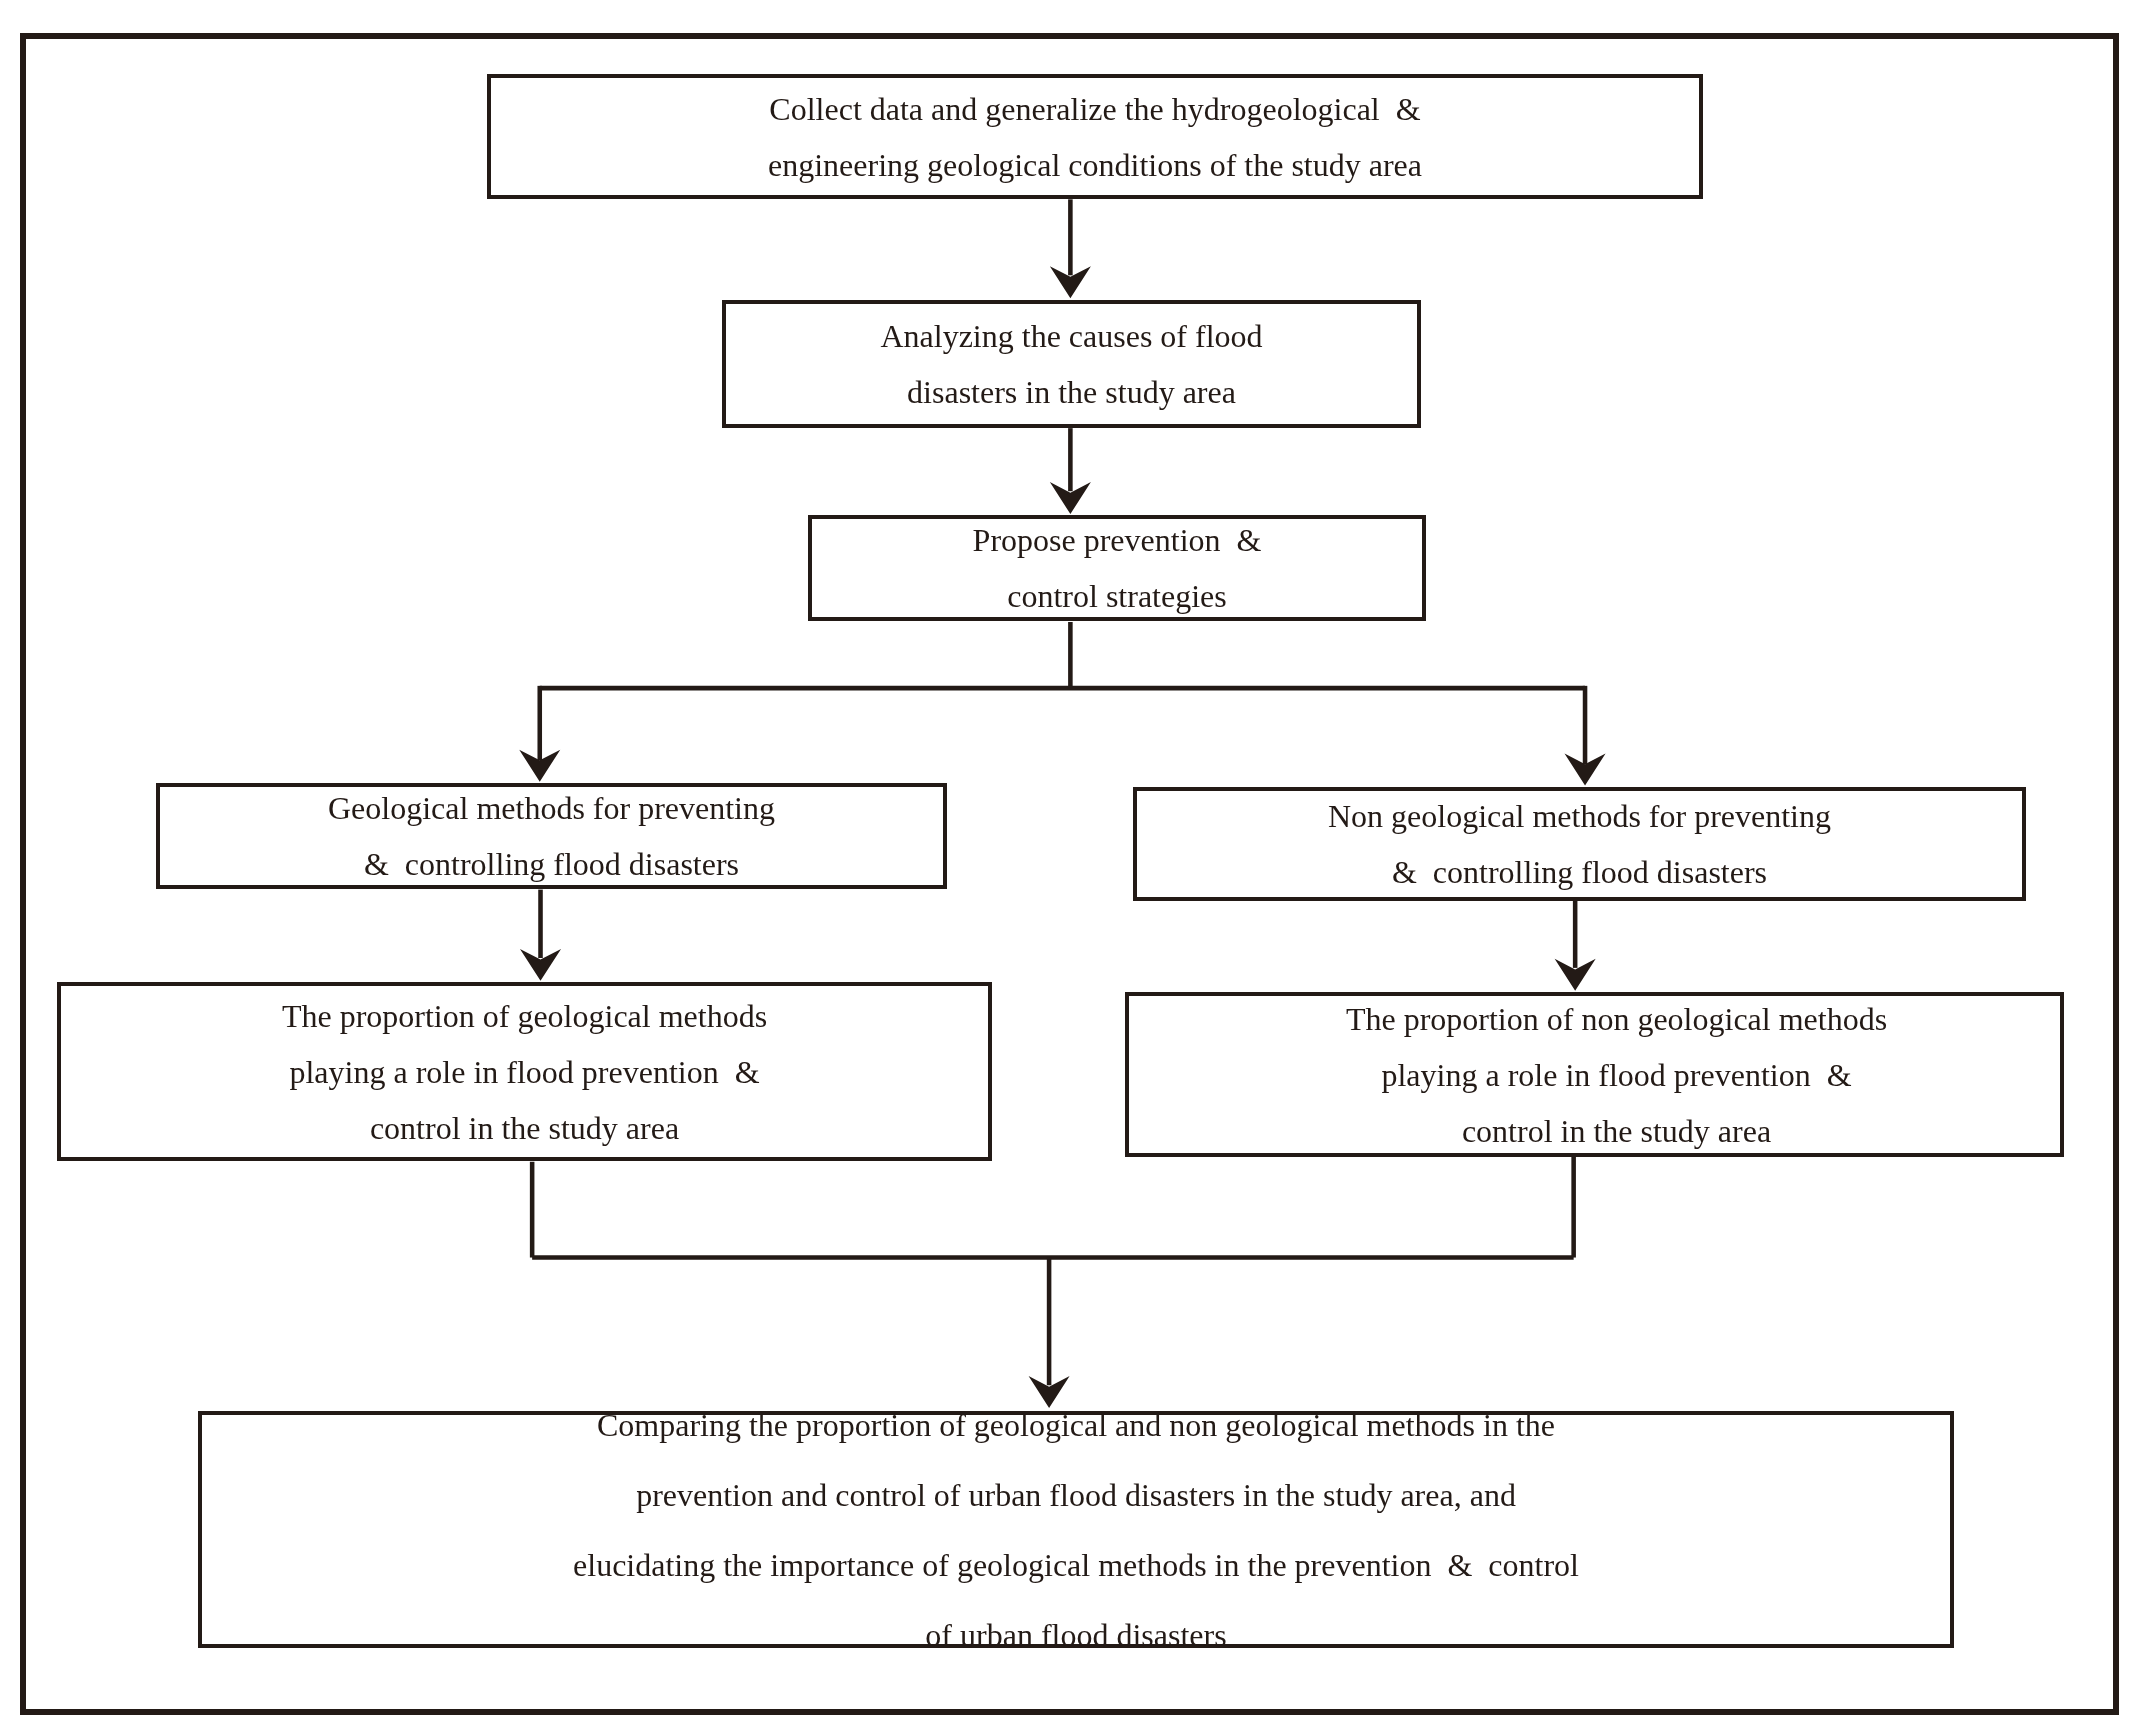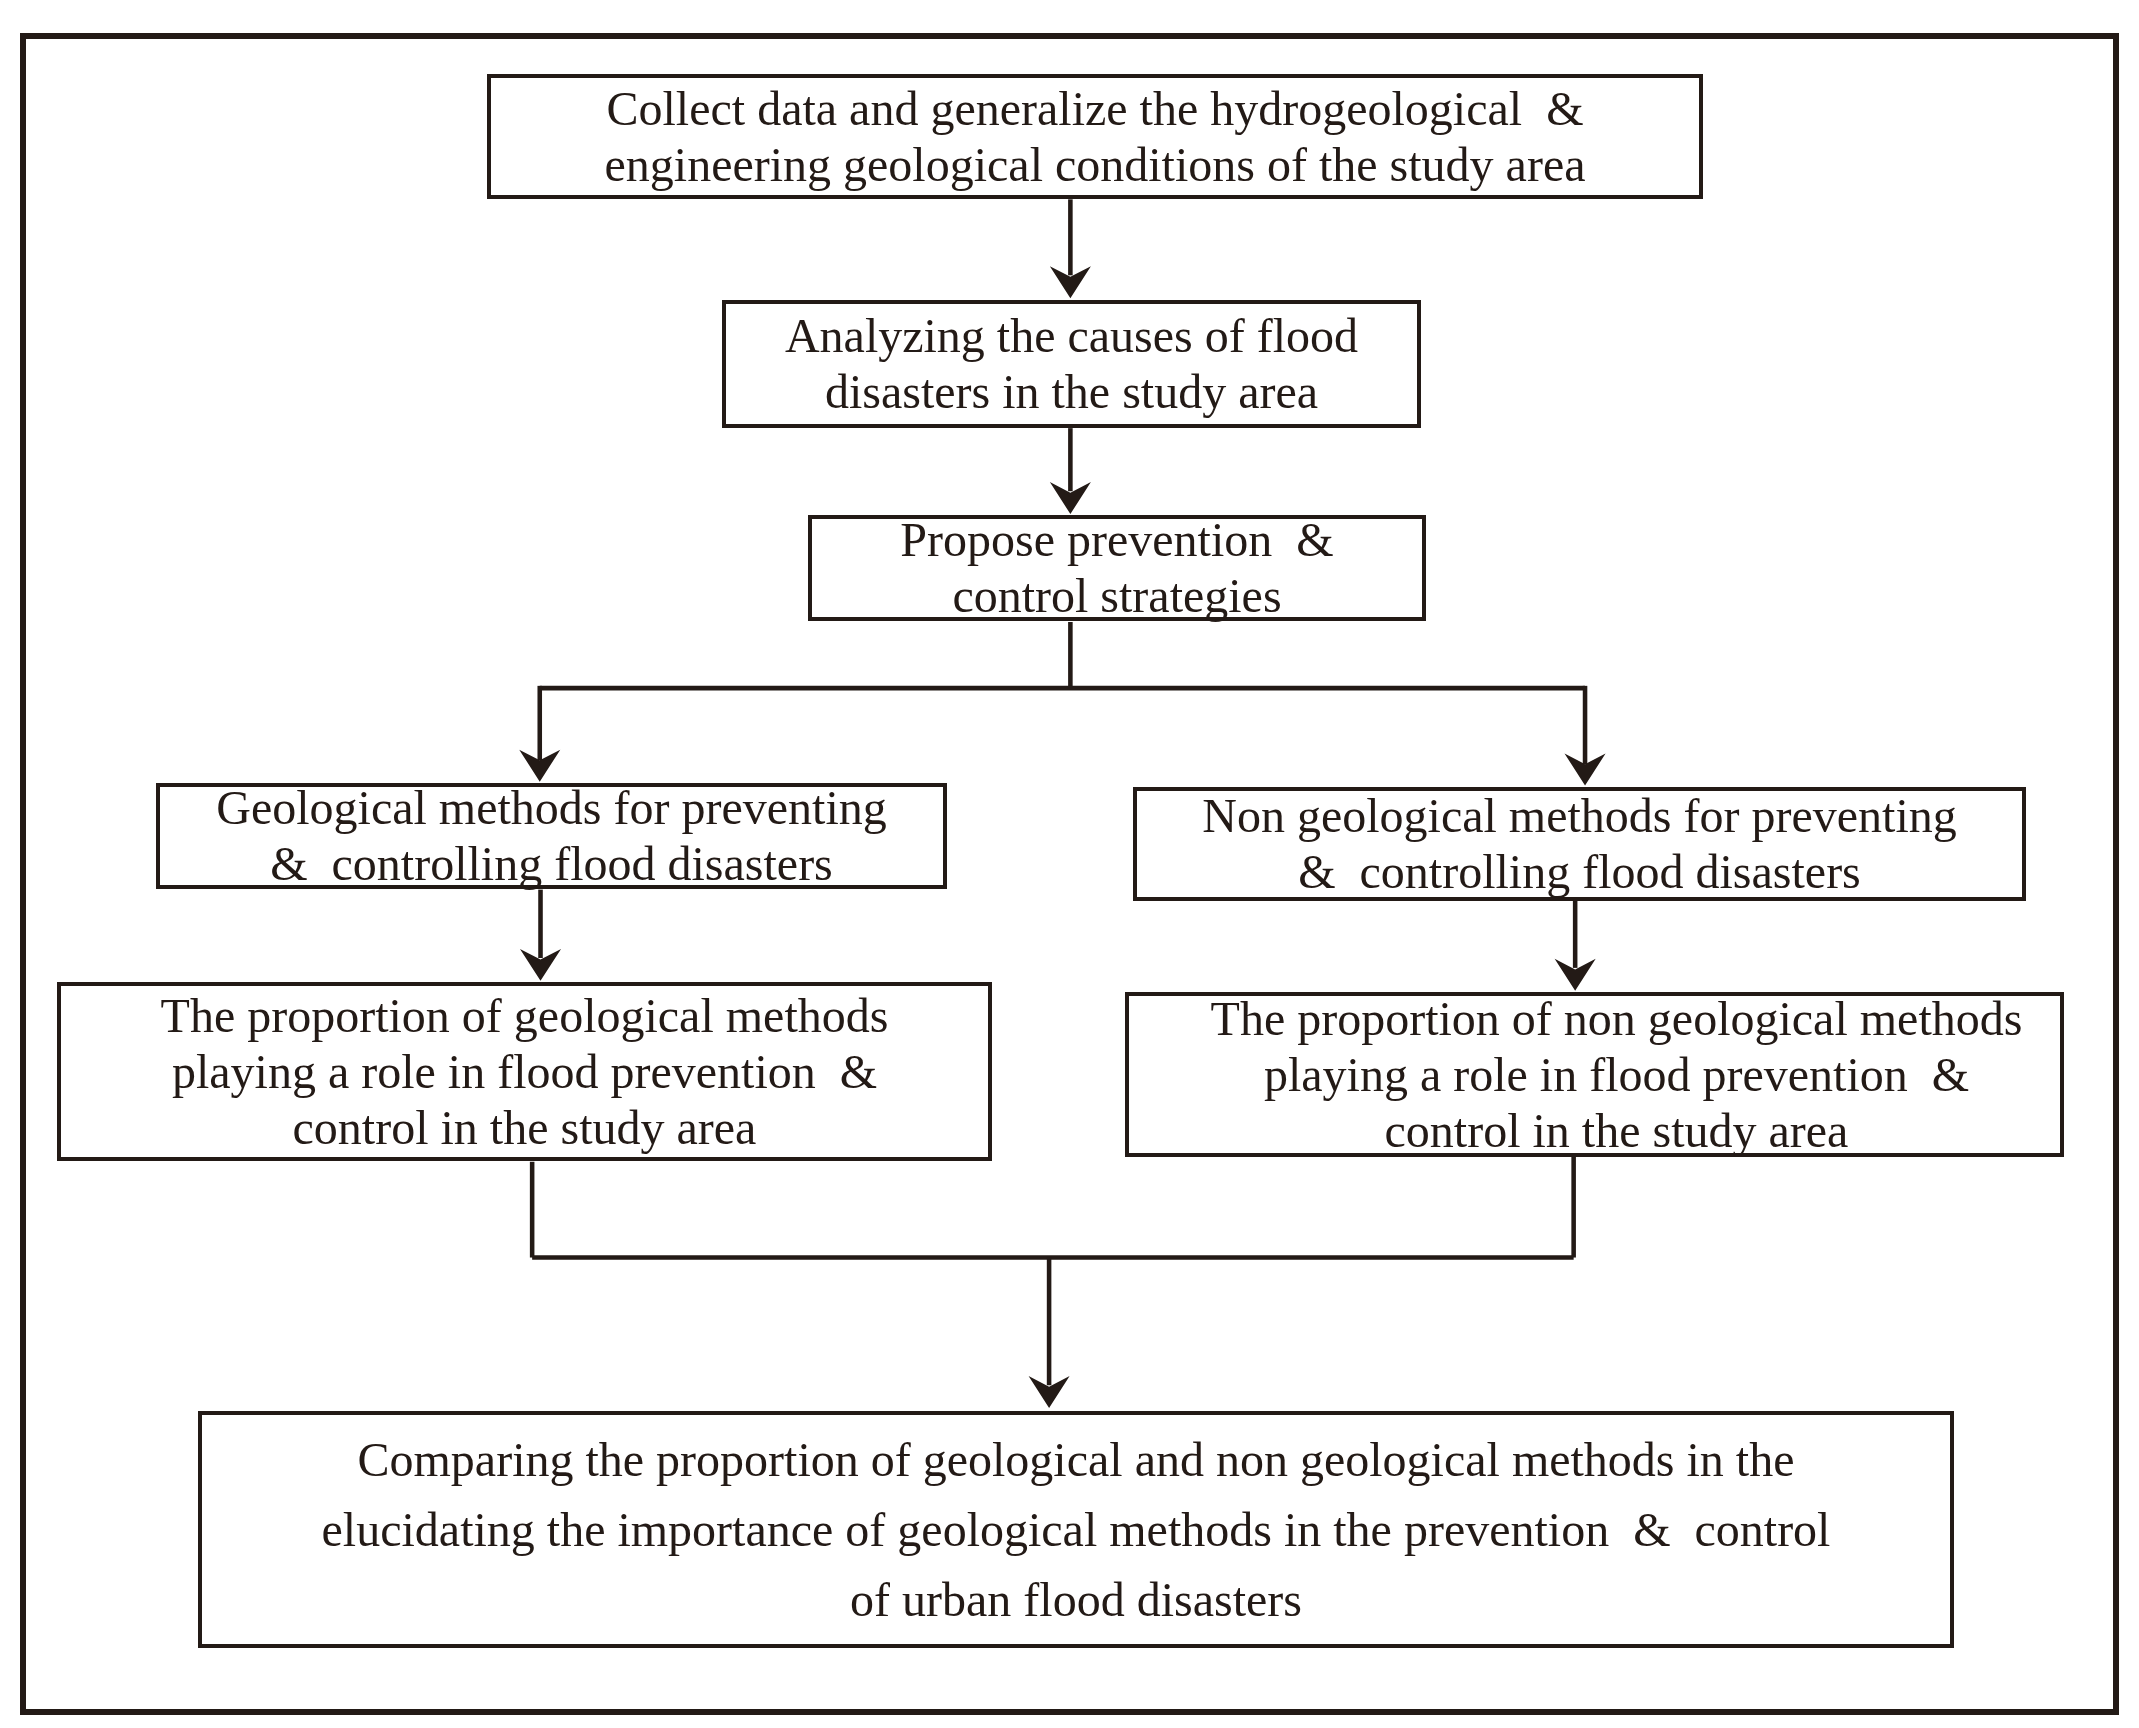--- a/index.html
+++ b/index.html
@@ -45,21 +45,21 @@
     box-sizing: border-box;
     border: 4.6px solid #231a16;
     background: #ffffff;
     display: flex;
     flex-direction: column;
     justify-content: center;
     align-items: center;
     text-align: center;
   }
   .node .ln {
-    font-size: 48px;
+    font-size: 32px;
     line-height: 56px;
     white-space: nowrap;
   }
   #n-collect      { left: 487px;  top: 74px;   width: 1216px; height: 125px; }
   #n-analyze      { left: 722px;  top: 300px;  width: 699px;  height: 128px; }
   #n-propose      { left: 808px; top: 515px;  width: 618px;  height: 106px; }
   #n-geo          { left: 156px;  top: 783px; width: 791px; height: 106px; }
   #n-nongeo       { left: 1133px; top: 787px; width: 893px; height: 114px; }
   #n-geo-prop     { left: 57px;   top: 982px; width: 935px; height: 179px; }
   #n-nongeo-prop  { left: 1125px; top: 992px; width: 939px; height: 165px; padding-left: 44px; }
@@ -144,18 +144,19 @@
   </div>
 
   <div class="node" id="n-nongeo-prop">
     <div class="ln">The proportion of non geological methods</div>
     <div class="ln">playing a role in flood prevention &nbsp;&amp;</div>
     <div class="ln">control in the study area</div>
   </div>
 
   <div class="node" id="n-compare">
     <div class="ln">Comparing the proportion of geological and non geological methods in the</div>
+    <div class="ln">prevention and control of urban flood disasters in the study area, and</div>
     <div class="ln">elucidating the importance of geological methods in the prevention &nbsp;&amp;&nbsp; control</div>
     <div class="ln">of urban flood disasters</div>
   </div>
 
 </div>
 
 
 </body></html>

